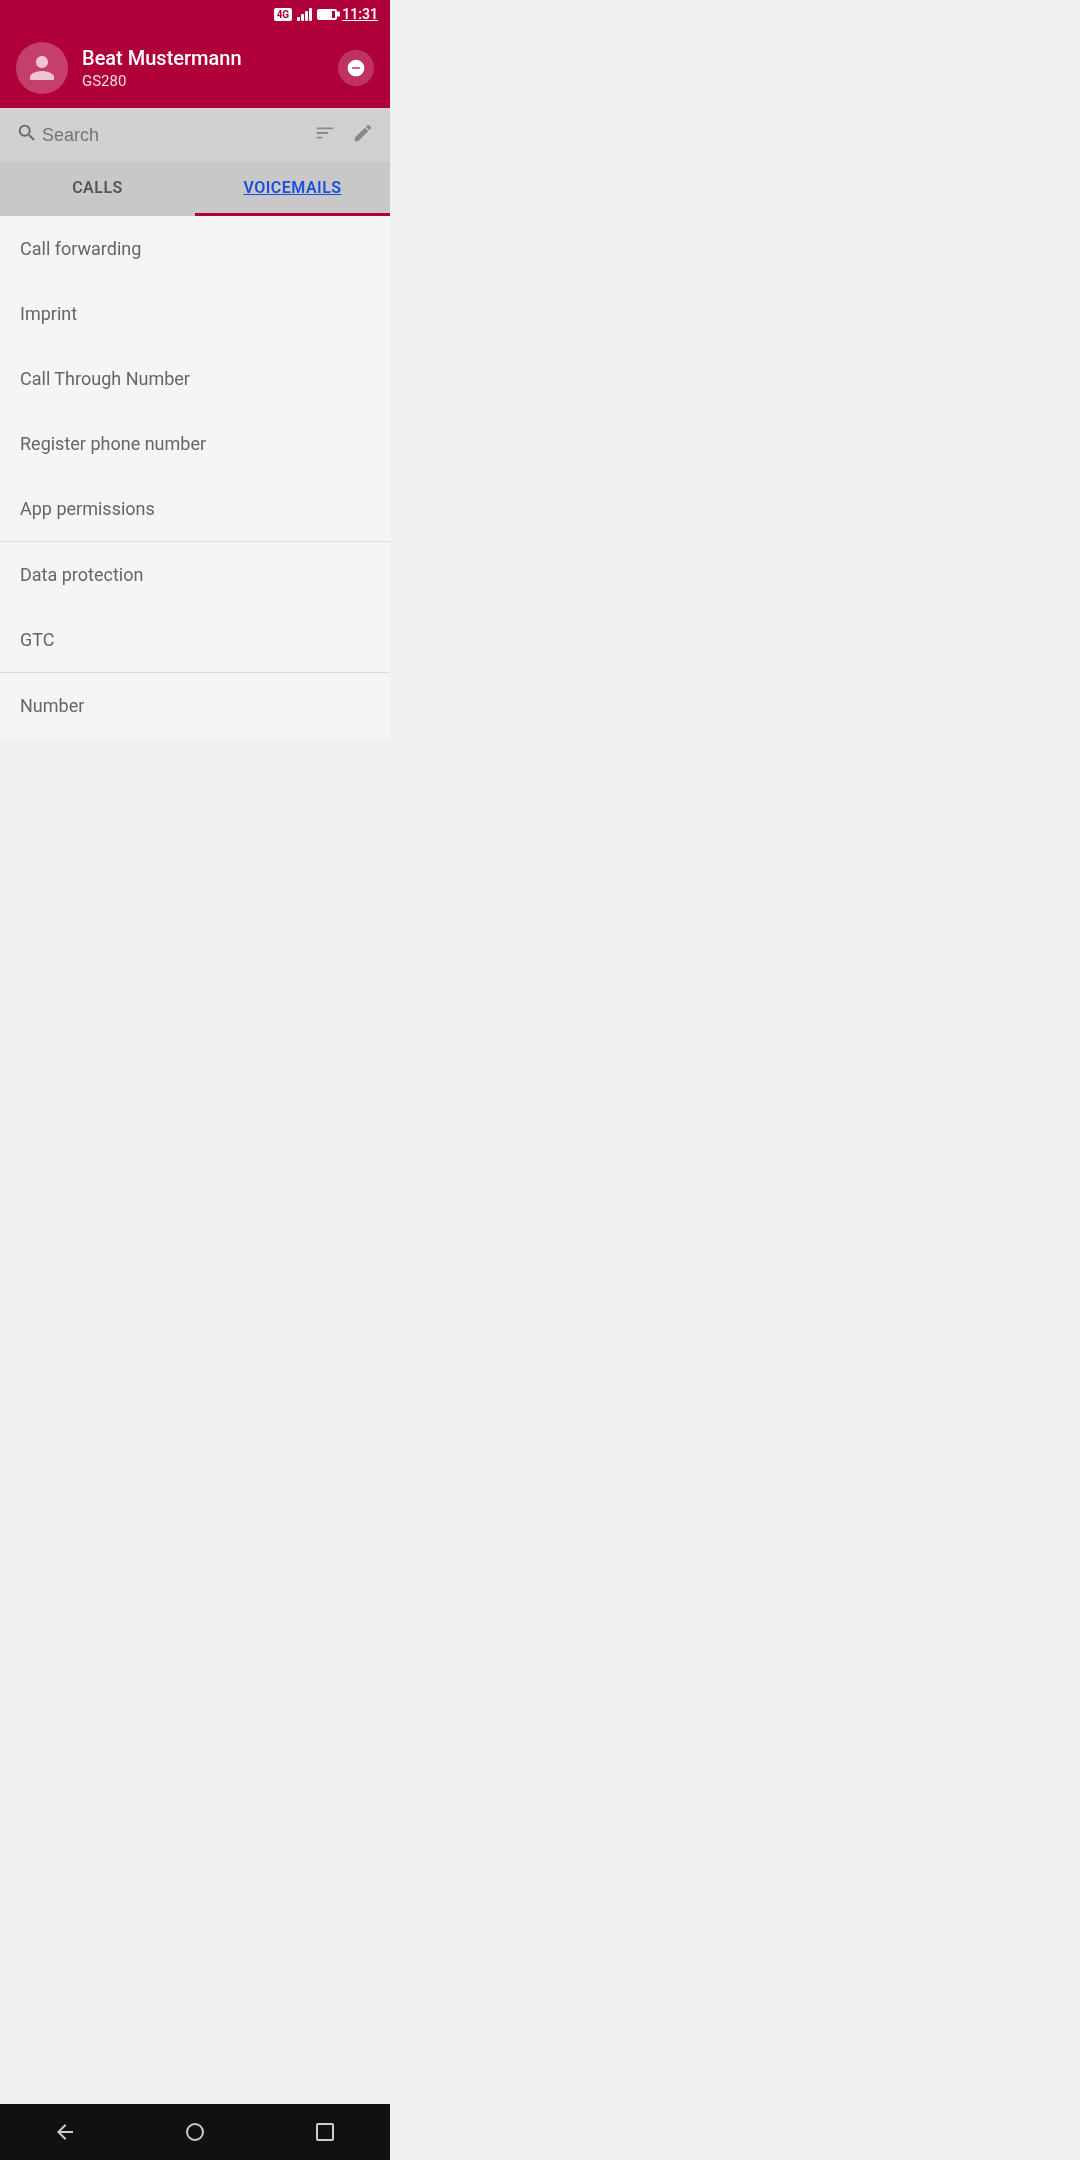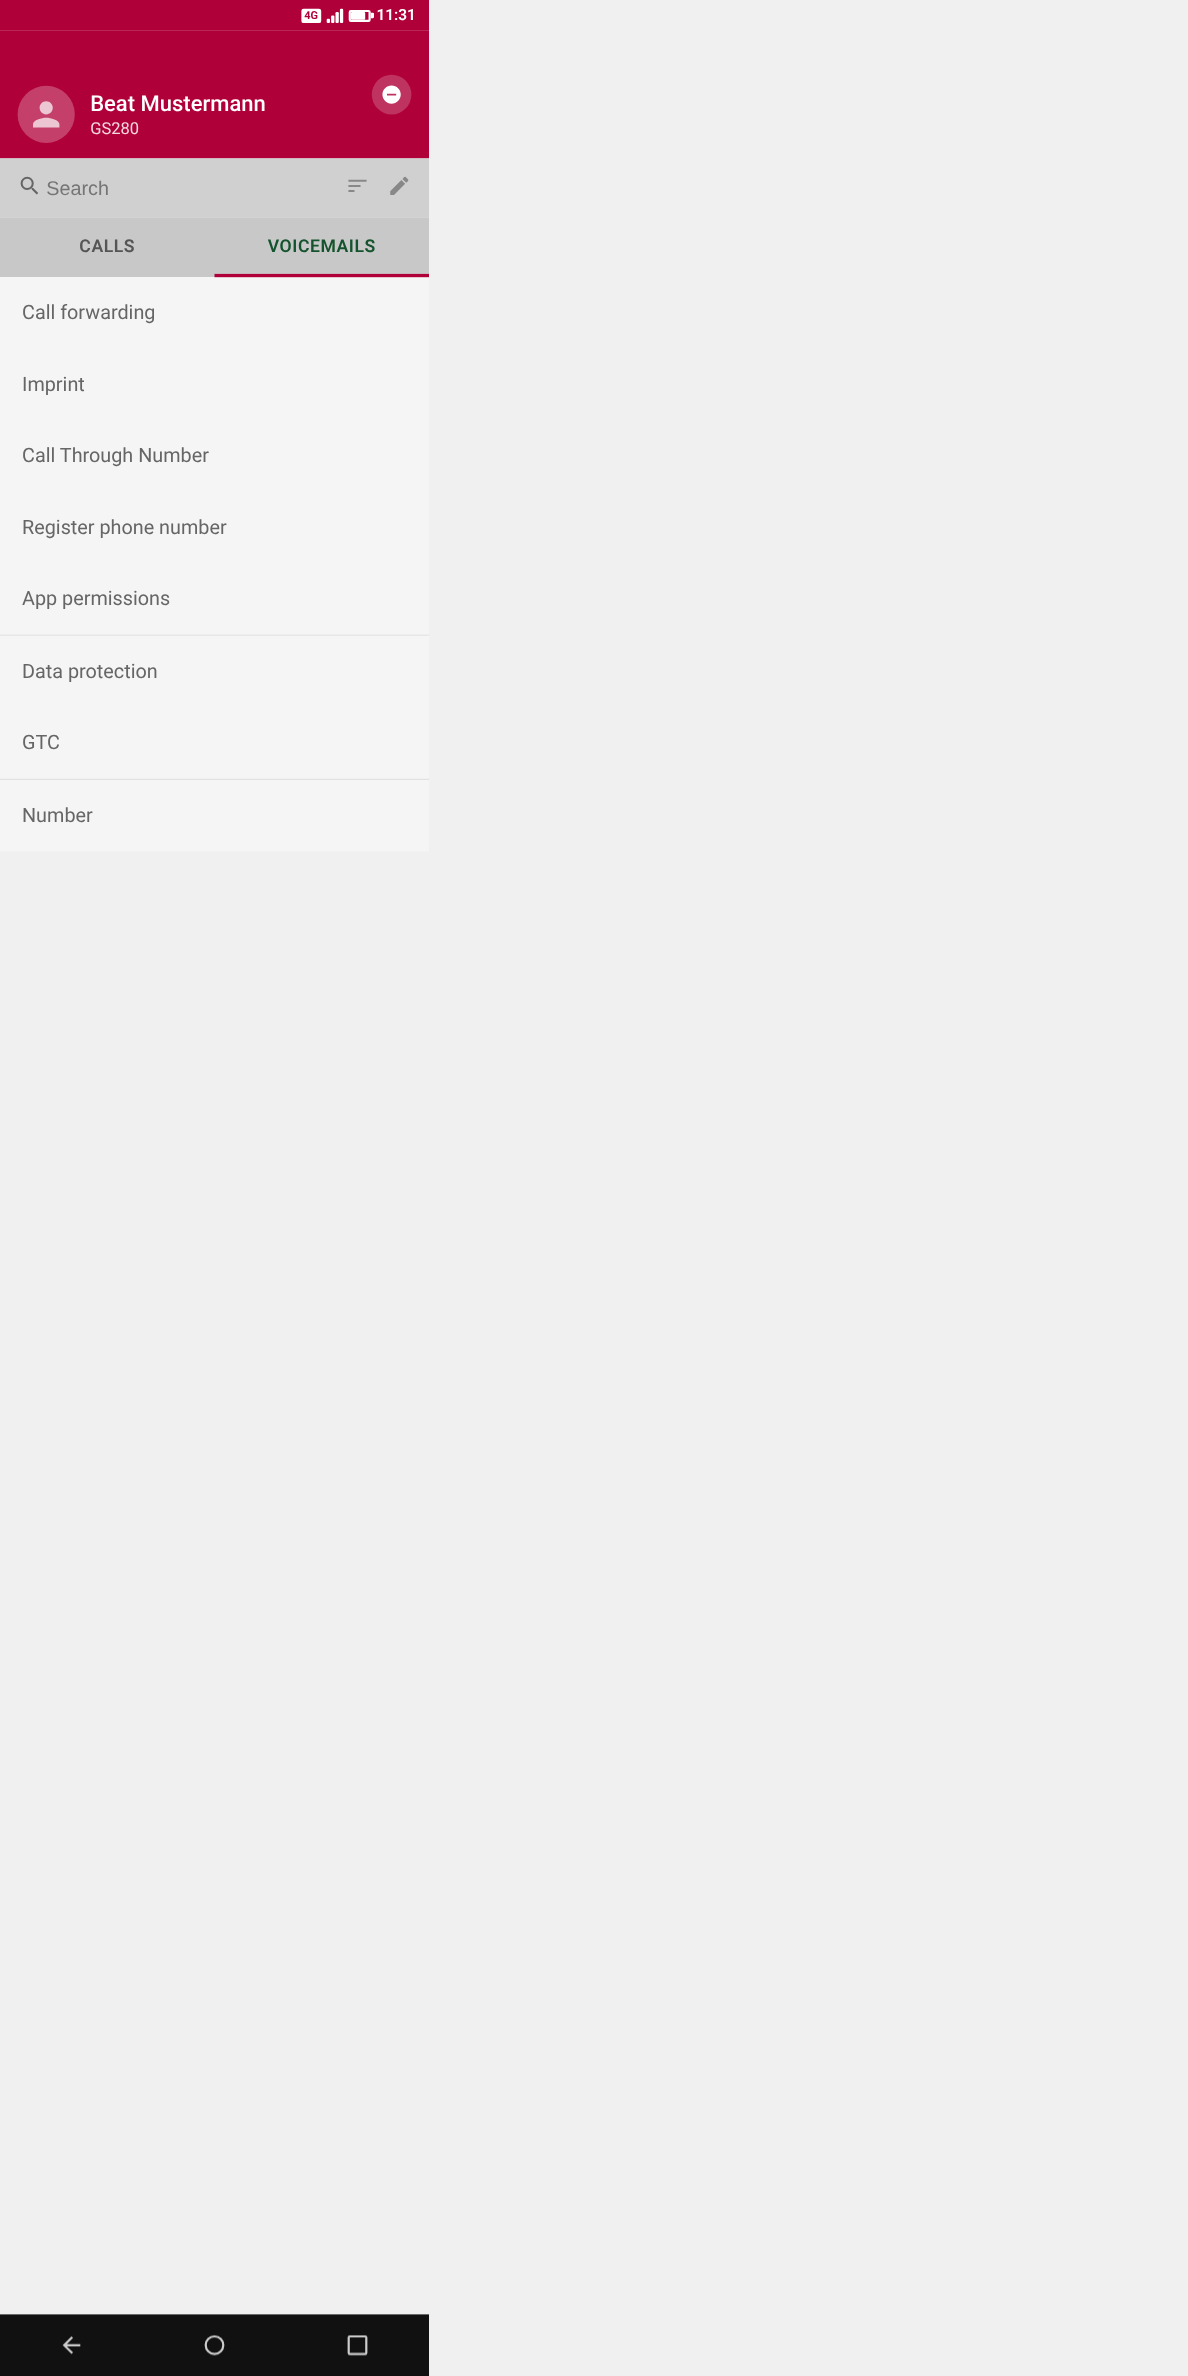--- a/index.html
+++ b/index.html
@@ -28,20 +28,21 @@
       font-weight: 500;
     }
     .status-bar .time {
       font-size: 14px;
       font-weight: 600;
     }
     .status-icons {
       display: flex;
       align-items: center;
       gap: 5px;
+      text-decoration: underline;
     }
     .icon-4g {
       font-size: 10px;
       font-weight: 700;
       background: white;
       color: #b0003a;
       border-radius: 2px;
       padding: 1px 3px;
     }
     .signal-bars {
@@ -93,21 +94,20 @@
       color: white;
       padding: 14px 16px;
       display: flex;
       align-items: center;
       justify-content: space-between;
     }
     .header-left {
       display: flex;
       align-items: center;
       gap: 14px;
-      margin-top: 36px;
     }
     .avatar {
       width: 52px;
       height: 52px;
       border-radius: 50%;
       background: rgba(255,255,255,0.25);
       display: flex;
       align-items: center;
       justify-content: center;
     }
@@ -188,21 +188,22 @@
       text-align: center;
       font-size: 16px;
       font-weight: 600;
       letter-spacing: 0.5px;
       color: #555;
       cursor: pointer;
       border-bottom: 3px solid transparent;
     }
     .tab.active {
       border-bottom: 3px solid #b0003a;
-      color: #14532d;
+      color: #1d4ed8;
+      text-decoration: underline;
     }
 
     
     .menu-section {
       background: #f5f5f5;
     }
     .menu-item {
       padding: 22px 20px;
       font-size: 18px;
       color: #666;

